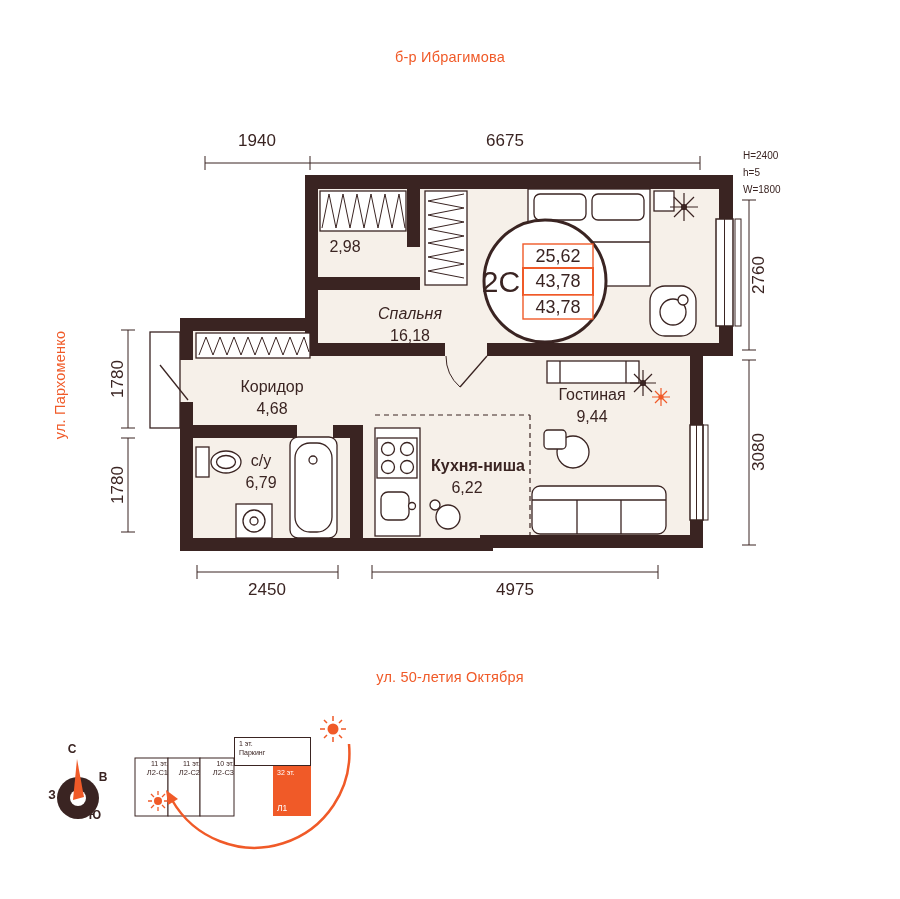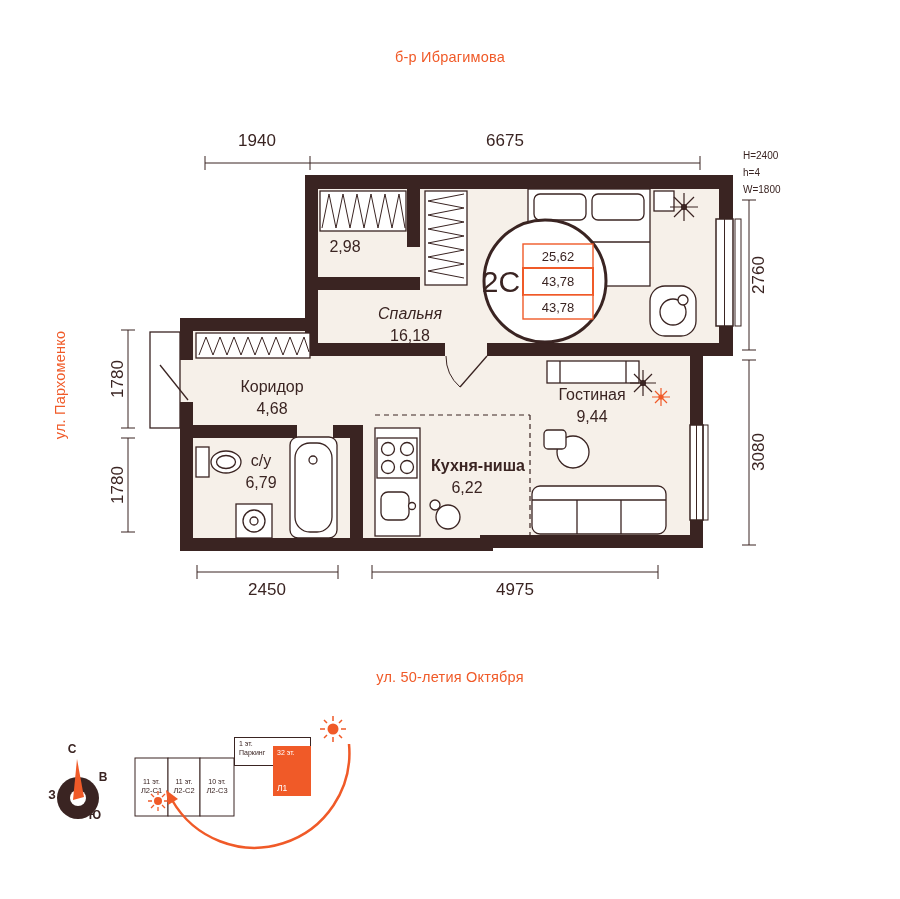--- a/index.html
+++ b/index.html
@@ -7,24 +7,24 @@
           font-family:"Liberation Sans", sans-serif;color:#3a2422;}
   svg{position:absolute;left:0;top:0;}
   .lbl{position:absolute;transform:translate(-50%,-50%);white-space:nowrap;color:#3a2422;}
   .rot{transform:translate(-50%,-50%) rotate(-90deg);}
   .orange{color:#f05a28;}
   .street{font-size:14.5px;letter-spacing:.2px;}
   .dim{font-size:17px;}
   .room{font-size:16px;}
   .spec{position:absolute;font-size:10px;line-height:17px;color:#3a2422;}
   .badge-type{font-size:30px;}
-  .badge-num{font-size:13px;}
+  .badge-num{font-size:18px;}
   .cmp{font-size:12px;font-weight:bold;}
   .bldg{position:absolute;border:1px solid #3a2422;background:#fff;display:flex;flex-direction:column;
-        align-items:center;padding-top:20px;gap:1px;font-size:7px;line-height:8px;box-sizing:border-box;}
+        align-items:flex-end;padding-top:2px;gap:1px;font-size:7px;line-height:8px;box-sizing:border-box;}
   .bldg .code{font-size:7.5px;}
   .parking{position:absolute;border:1px solid #3a2422;background:#fff;box-sizing:border-box;
         padding:2px 0 0 4px;font-size:7px;line-height:8.5px;}
   .tower{position:absolute;background:#f05a28;color:#fff;box-sizing:border-box;display:flex;
         flex-direction:column;justify-content:space-between;padding:3px 0 3px 4px;font-size:7px;}
   .tower .code{font-size:8.5px;}
 </style>
 </head>
 <body>
 
@@ -225,21 +225,21 @@
   <div class="lbl dim" style="left:505px;top:141px;text-align:center;">6675</div>
   <div class="lbl rot dim" style="left:759px;top:275px;">2760</div>
   <div class="lbl rot dim" style="left:759px;top:452px;">3080</div>
   <div class="lbl rot dim" style="left:118px;top:379px;">1780</div>
   <div class="lbl rot dim" style="left:118px;top:485px;">1780</div>
   <div class="lbl dim" style="left:267px;top:590px;">2450</div>
   <div class="lbl dim" style="left:515px;top:590px;">4975</div>
 
   <div class="spec" style="left:743px;top:147px;">
     <div>H=2400</div>
-    <div>h=4</div>
+    <div>h=5</div>
     <div>W=1800</div>
   </div>
 
   <div class="lbl room" style="left:410px;top:314px;font-style:italic;">Спальня</div>
   <div class="lbl room" style="left:410px;top:336px;">16,18</div>
   <div class="lbl room" style="left:345px;top:247px;">2,98</div>
   <div class="lbl room" style="left:272px;top:387px;">Коридор</div>
   <div class="lbl room" style="left:272px;top:409px;">4,68</div>
   <div class="lbl room" style="left:261px;top:461px;">с/у</div>
   <div class="lbl room" style="left:261px;top:483px;">6,79</div>
@@ -267,18 +267,18 @@
     <div class="code">Л2-С2</div>
   </div>
   <div class="bldg" style="left:200px;top:758px;width:34px;height:58px;border:none;background:transparent;">
     <div>10 эт.</div>
     <div class="code">Л2-С3</div>
   </div>
   <div class="parking" style="left:234px;top:737px;width:77px;height:29px;">
     <div>1 эт.</div>
     <div>Паркинг</div>
   </div>
-  <div class="tower" style="left:273px;top:746px;width:38px;height:50px;">
+  <div class="tower" style="left:273px;top:766px;width:38px;height:50px;">
     <div>32 эт.</div>
     <div class="code">Л1</div>
   </div>
 
 </div>
 
 </body></html>

